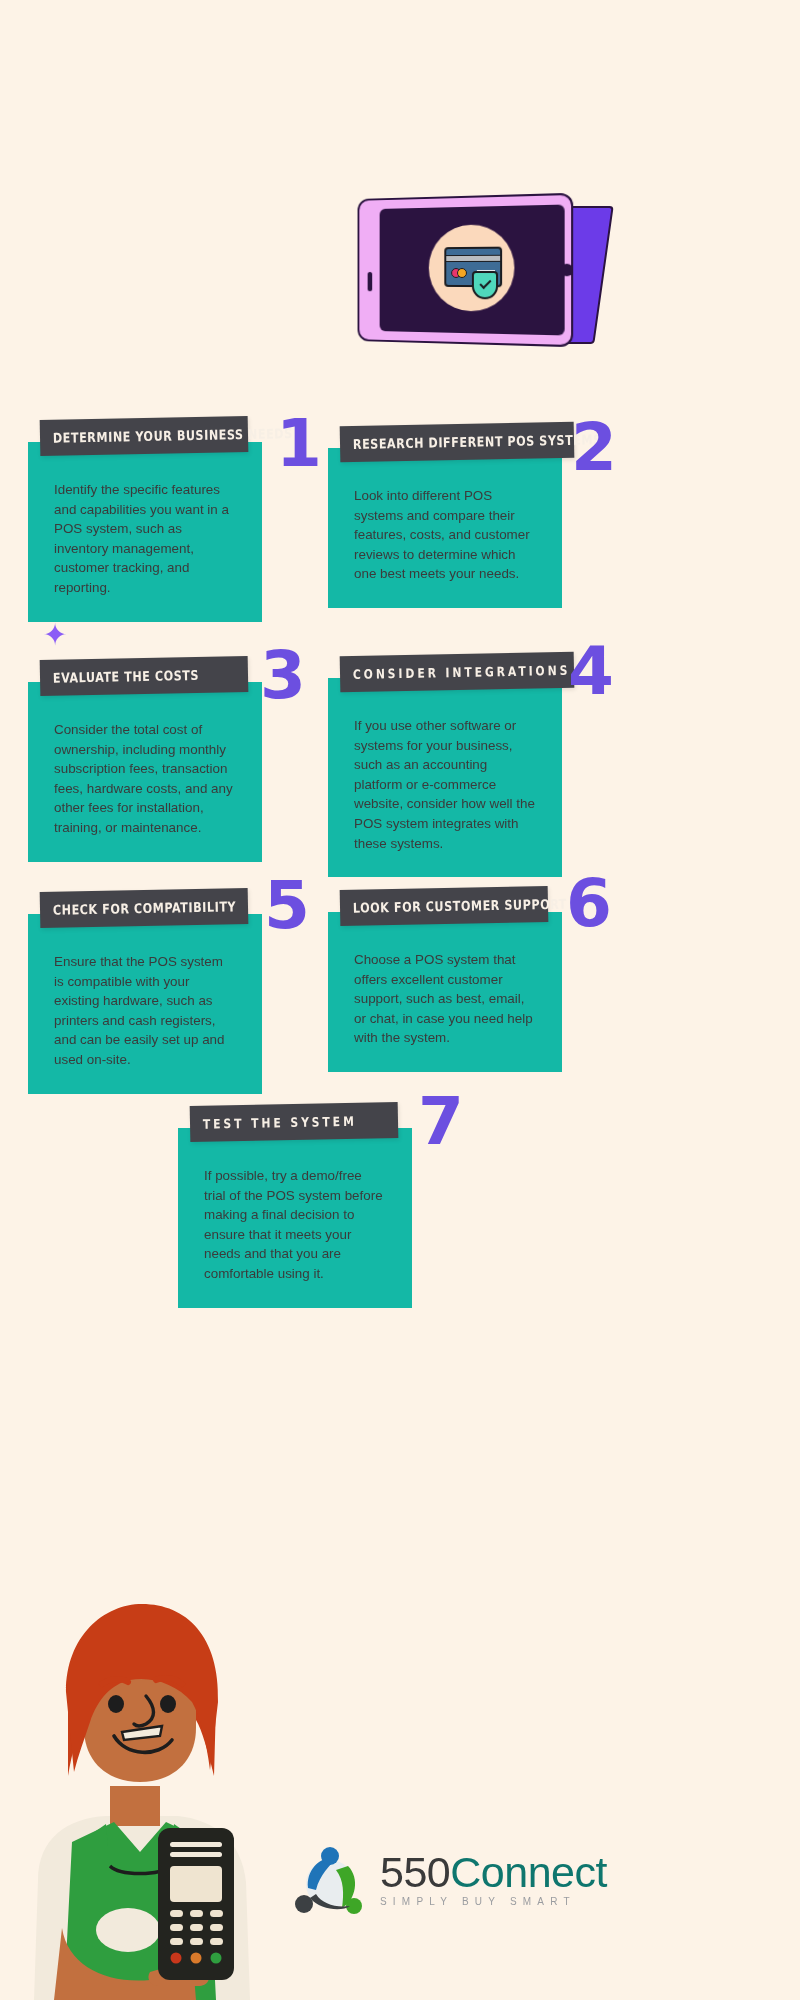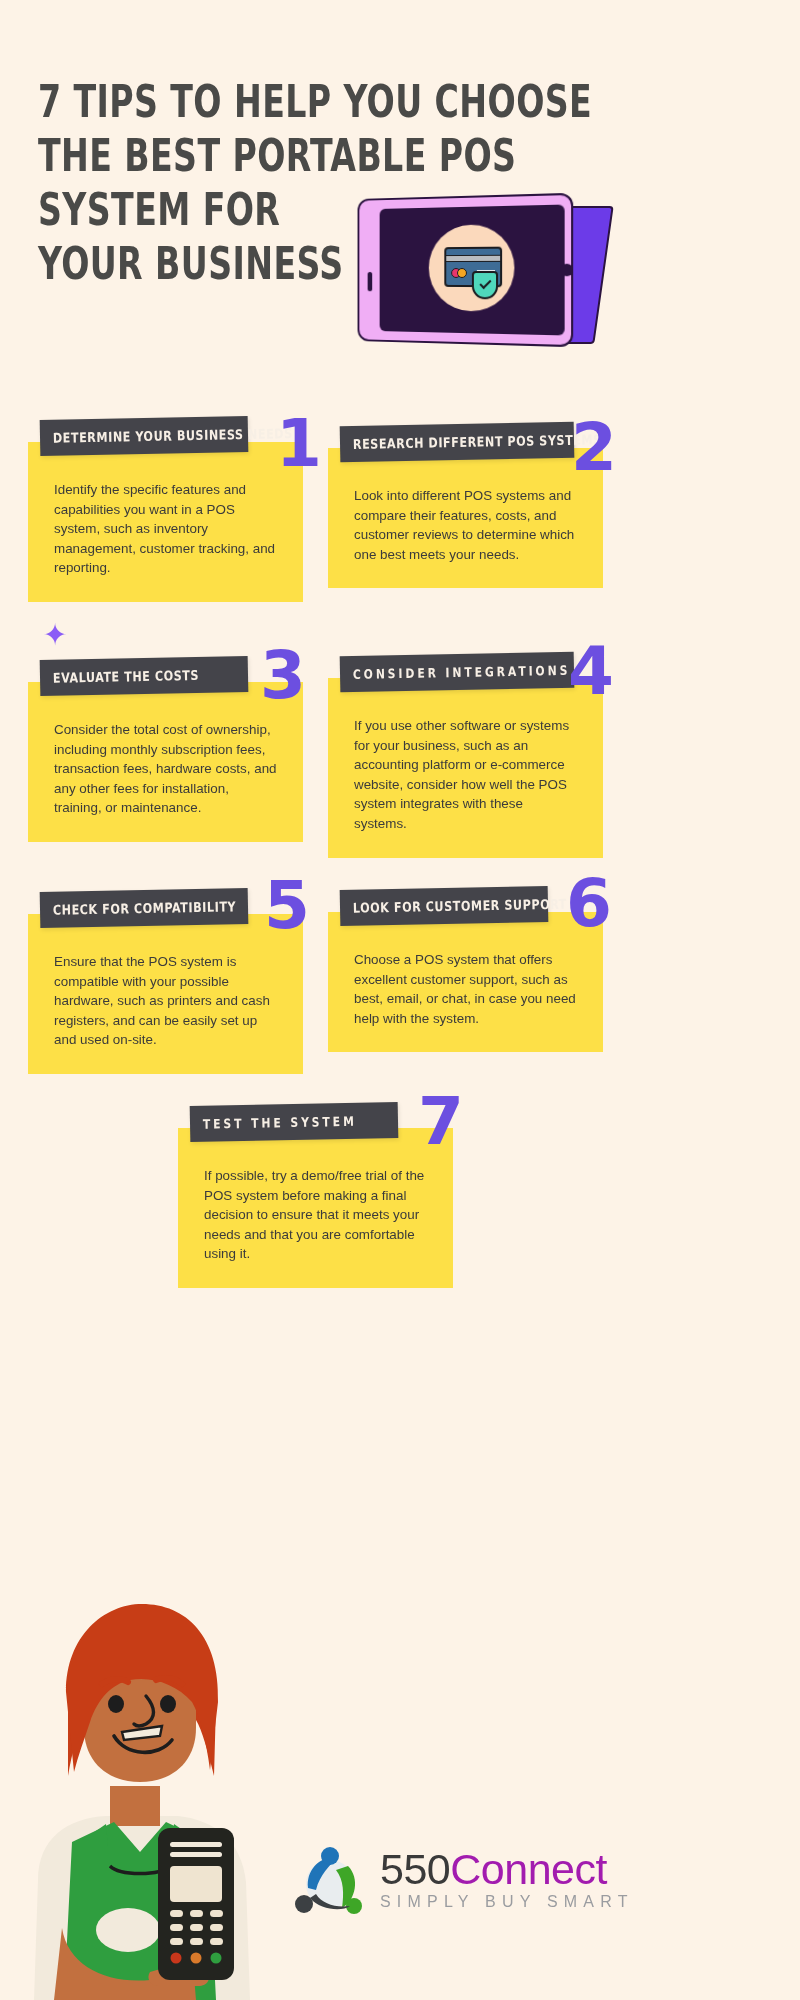--- a/index.html
+++ b/index.html
@@ -139,22 +139,22 @@
 
   
   .tip {
     position: absolute;
     width: 274px;
   }
   .tip-panel {
     position: absolute;
     left: 0;
     top: 24px;
-    width: 275px;
-    background: #fde047;
+    width: 234px;
+    background: #14b8a6;
   }
   .tip-header {
     position: absolute;
     left: 12px;
     top: 0;
     width: 208px;
     height: 36px;
     background: #44444A;
     transform: rotate(-1.1deg);
     display: flex;
@@ -211,40 +211,34 @@
     position: absolute;
     left: 290px;
     top: 1840px;
     display: flex;
     align-items: center;
     gap: 14px;
   }
   .logo-text { display: flex; flex-direction: column; }
   .logo-main { font-size: 43px; line-height: 46px; letter-spacing: -0.5px; font-weight: 400; }
   .logo-360 { color: #3A3A3A; }
-  .logo-connect { color: #a21caf; margin-top: 40px; }
+  .logo-connect { color: #0f766e; margin-top: 40px; }
   .logo-tag {
-    font-size: 16px;
+    font-size: 10px;
     letter-spacing: 6.2px;
     color: #9A9CA0;
-    text-align: right;
+    text-align: left;
     margin-top: 1px;
   }
 </style>
 </head>
 <body>
 
 <div class="page">
 
-  <div class="title-block">
-    <div class="title-line">7 Tips to Help You Choose</div>
-    <div class="title-line">the Best Portable POS</div>
-    <div class="title-line">System for</div>
-    <div class="title-line">Your Business</div>
-  </div>
 
   <div class="tablet-wrap">
     <div class="tablet-stand"></div>
     <div class="tablet-body">
       <div class="tablet-speaker"></div>
       <div class="tablet-screen">
         <div class="card-circle"></div>
         <div class="credit-card">
           <div class="card-stripe"></div>
           <div class="card-dot a"></div>
@@ -297,21 +291,21 @@
       <div class="tip-body">If you use other software or systems for your business, such as an accounting platform or e-commerce website, consider how well the POS system integrates with these systems.</div>
     </div>
     <div class="tip-header wide spaced">
       <span class="tip-header-text">Consider Integrations</span>
     </div>
     <div class="tip-number" style="left:240px; top:-12px;">4</div>
   </div>
 
   <div class="tip" style="left:28px; top:890px;">
     <div class="tip-panel">
-      <div class="tip-body">Ensure that the POS system is compatible with your possible hardware, such as printers and cash registers, and can be easily set up and used on-site.</div>
+      <div class="tip-body">Ensure that the POS system is compatible with your existing hardware, such as printers and cash registers, and can be easily set up and used on-site.</div>
     </div>
     <div class="tip-header">
       <span class="tip-header-text">Check for Compatibility</span>
     </div>
     <div class="tip-number" style="left:236px; top:-14px;">5</div>
   </div>
 
   <div class="tip" style="left:328px; top:888px;">
     <div class="tip-panel">
       <div class="tip-body">Choose a POS system that offers excellent customer support, such as best, email, or chat, in case you need help with the system.</div>

